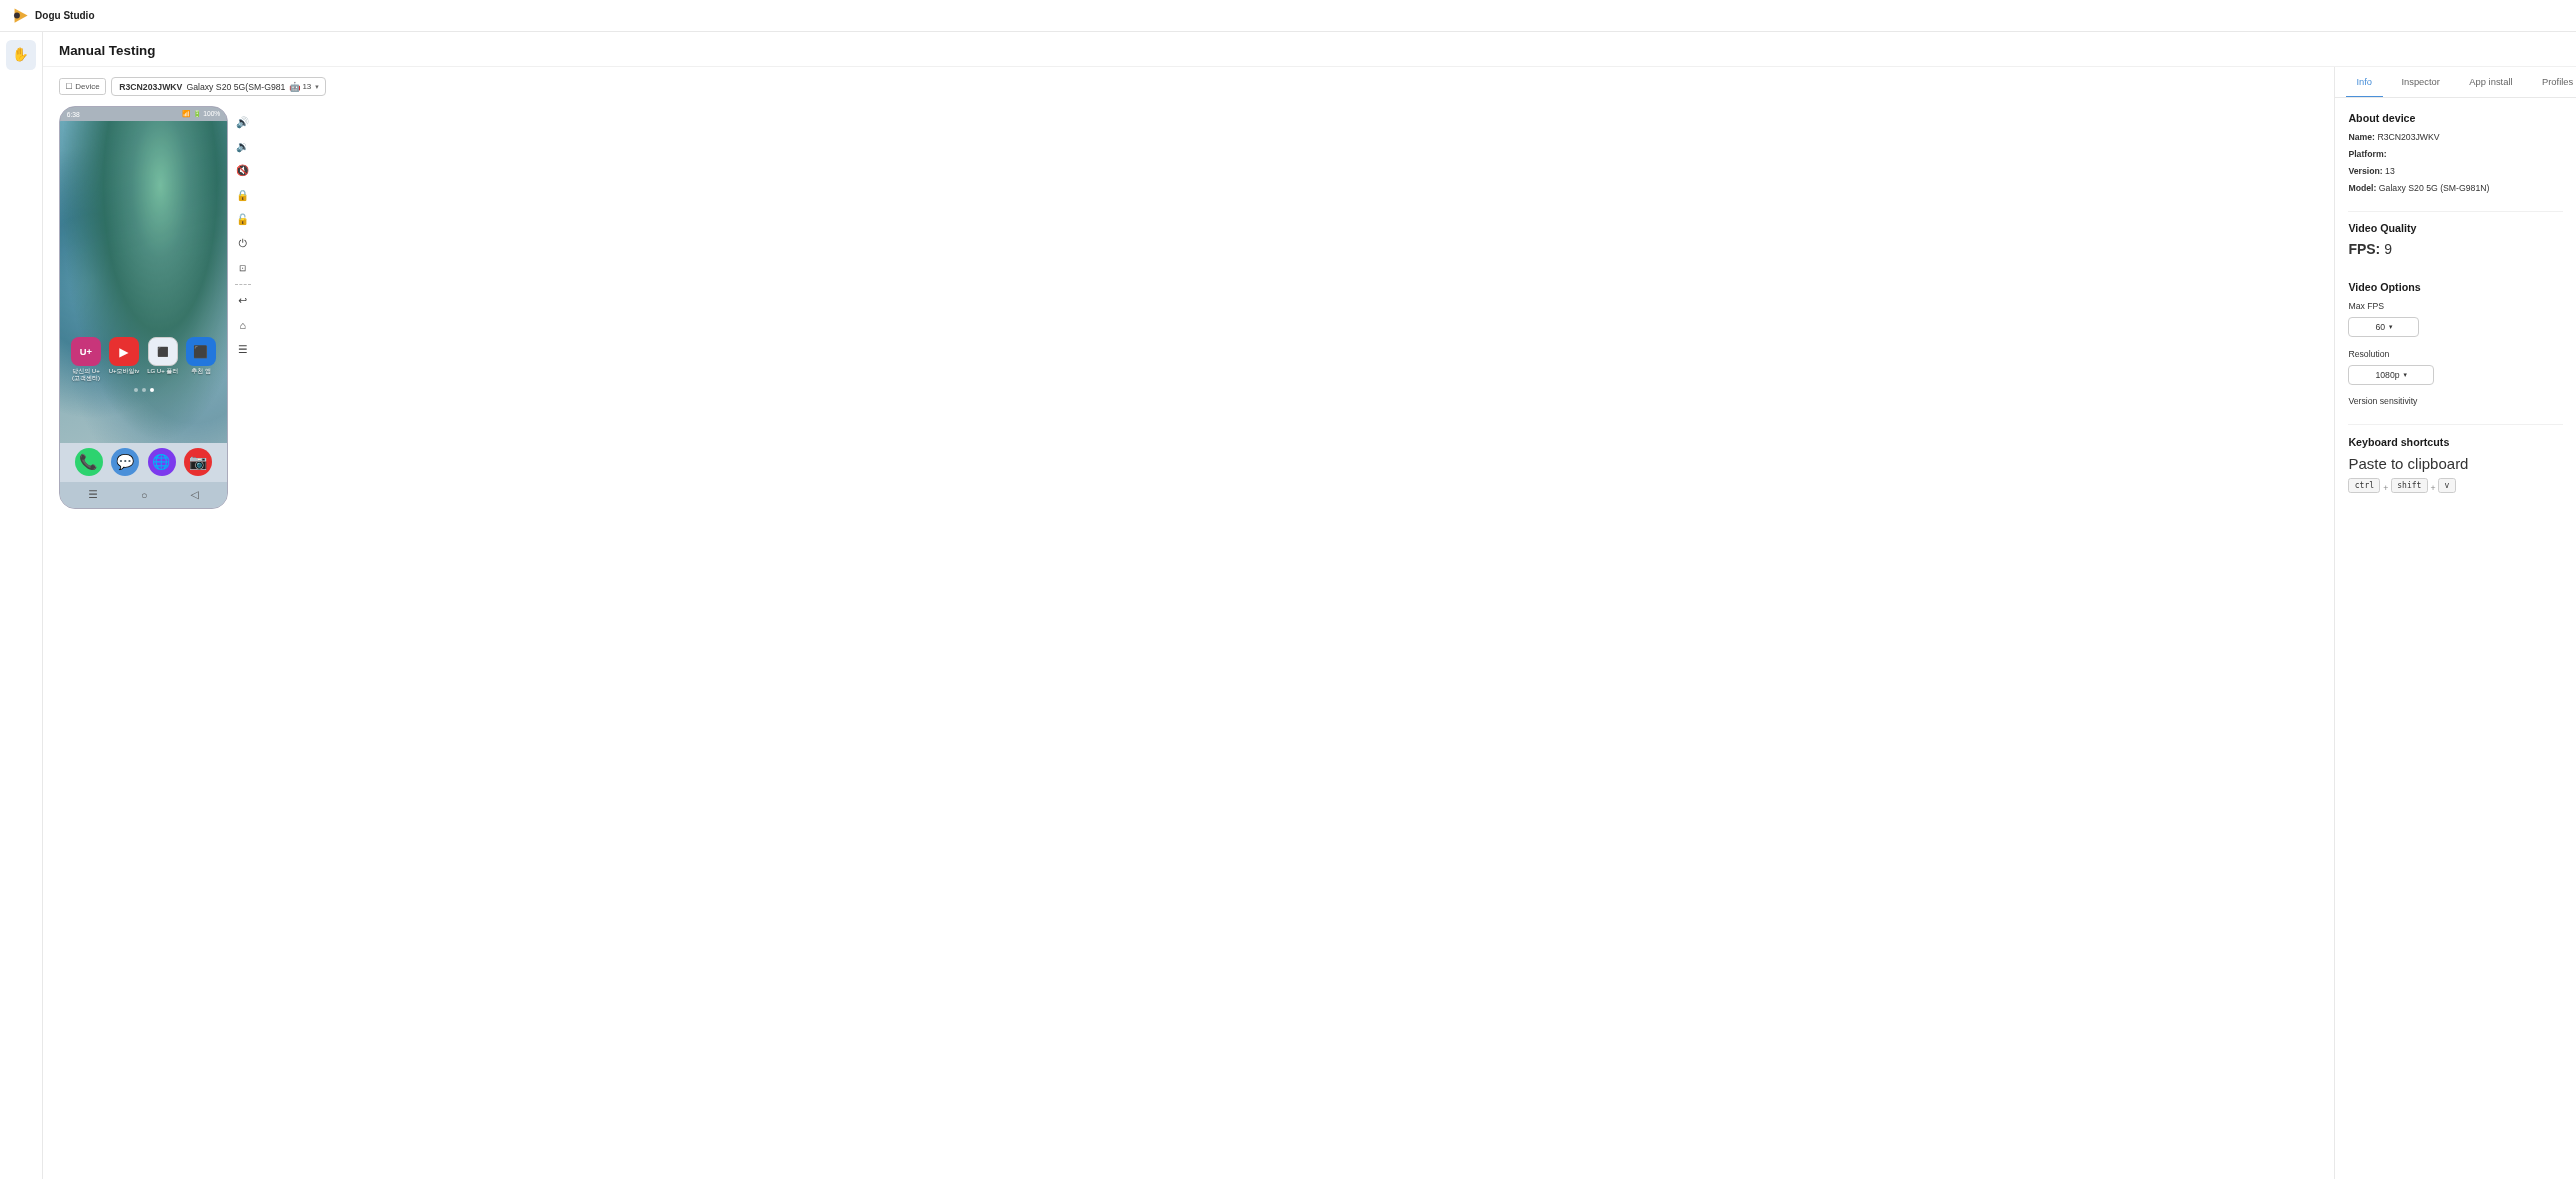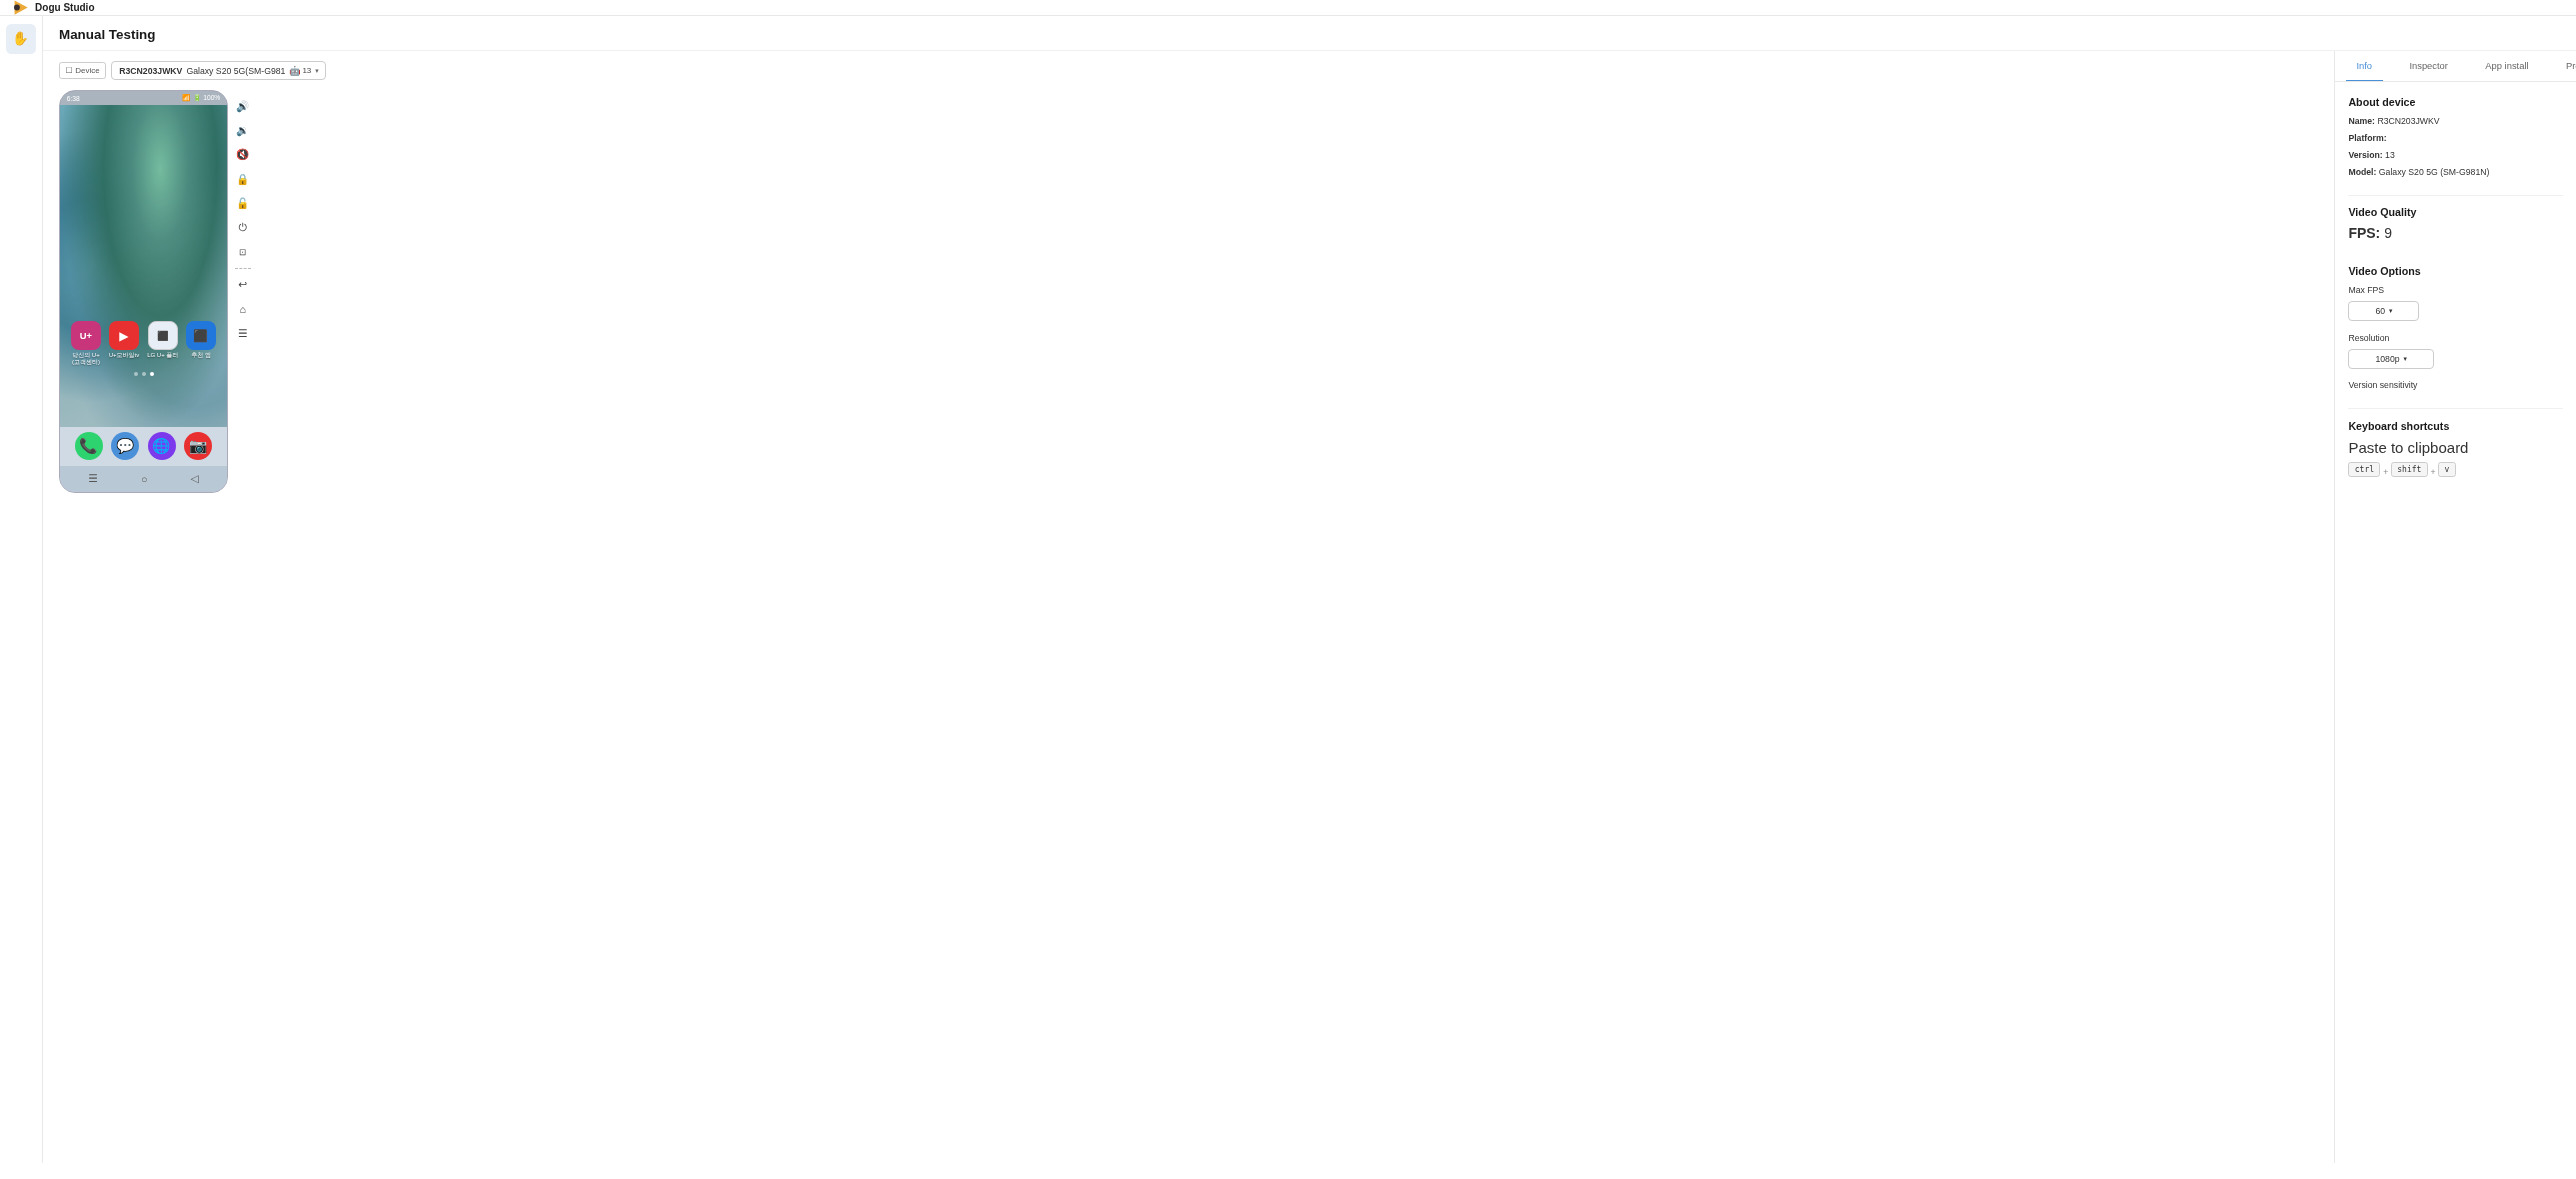--- a/index.html
+++ b/index.html
@@ -2,21 +2,21 @@
 <html style="font-size:10.7px"><head>
   <meta charset="utf-8">
   <style>
     * { box-sizing: border-box; margin: 0; padding: 0; }
     body { font-family: -apple-system, BlinkMacSystemFont, 'Segoe UI', sans-serif; background: #fff; color: #333; font-size: 9.4px; }
 
     
     .top-bar {
       display: flex;
       align-items: center;
-      height: 16px;
+      height: 32px;
       border-bottom: 0.7px solid #e8e8e8;
       padding: 0 10.7px;
       gap: 5.4px;
     }
     .logo-icon {
       width: 19px;
       height: 19px;
     }
     .app-title {
       font-size: 10px;
@@ -276,21 +276,21 @@
       width: 242px;
       border-left: 0.7px solid #e8e8e8;
       display: flex;
       flex-direction: column;
       overflow-y: auto;
     }
     .info-tabs {
       display: flex;
       border-bottom: 0.7px solid #e8e8e8;
       padding: 0 10.7px;
-      gap: 16px;
+      gap: 8px;
     }
     .info-tab {
       padding: 9.4px 10.7px;
       font-size: 9.4px;
       cursor: pointer;
       color: #666;
       border-bottom: 1.3px solid transparent;
       white-space: nowrap;
     }
     .info-tab.active {

